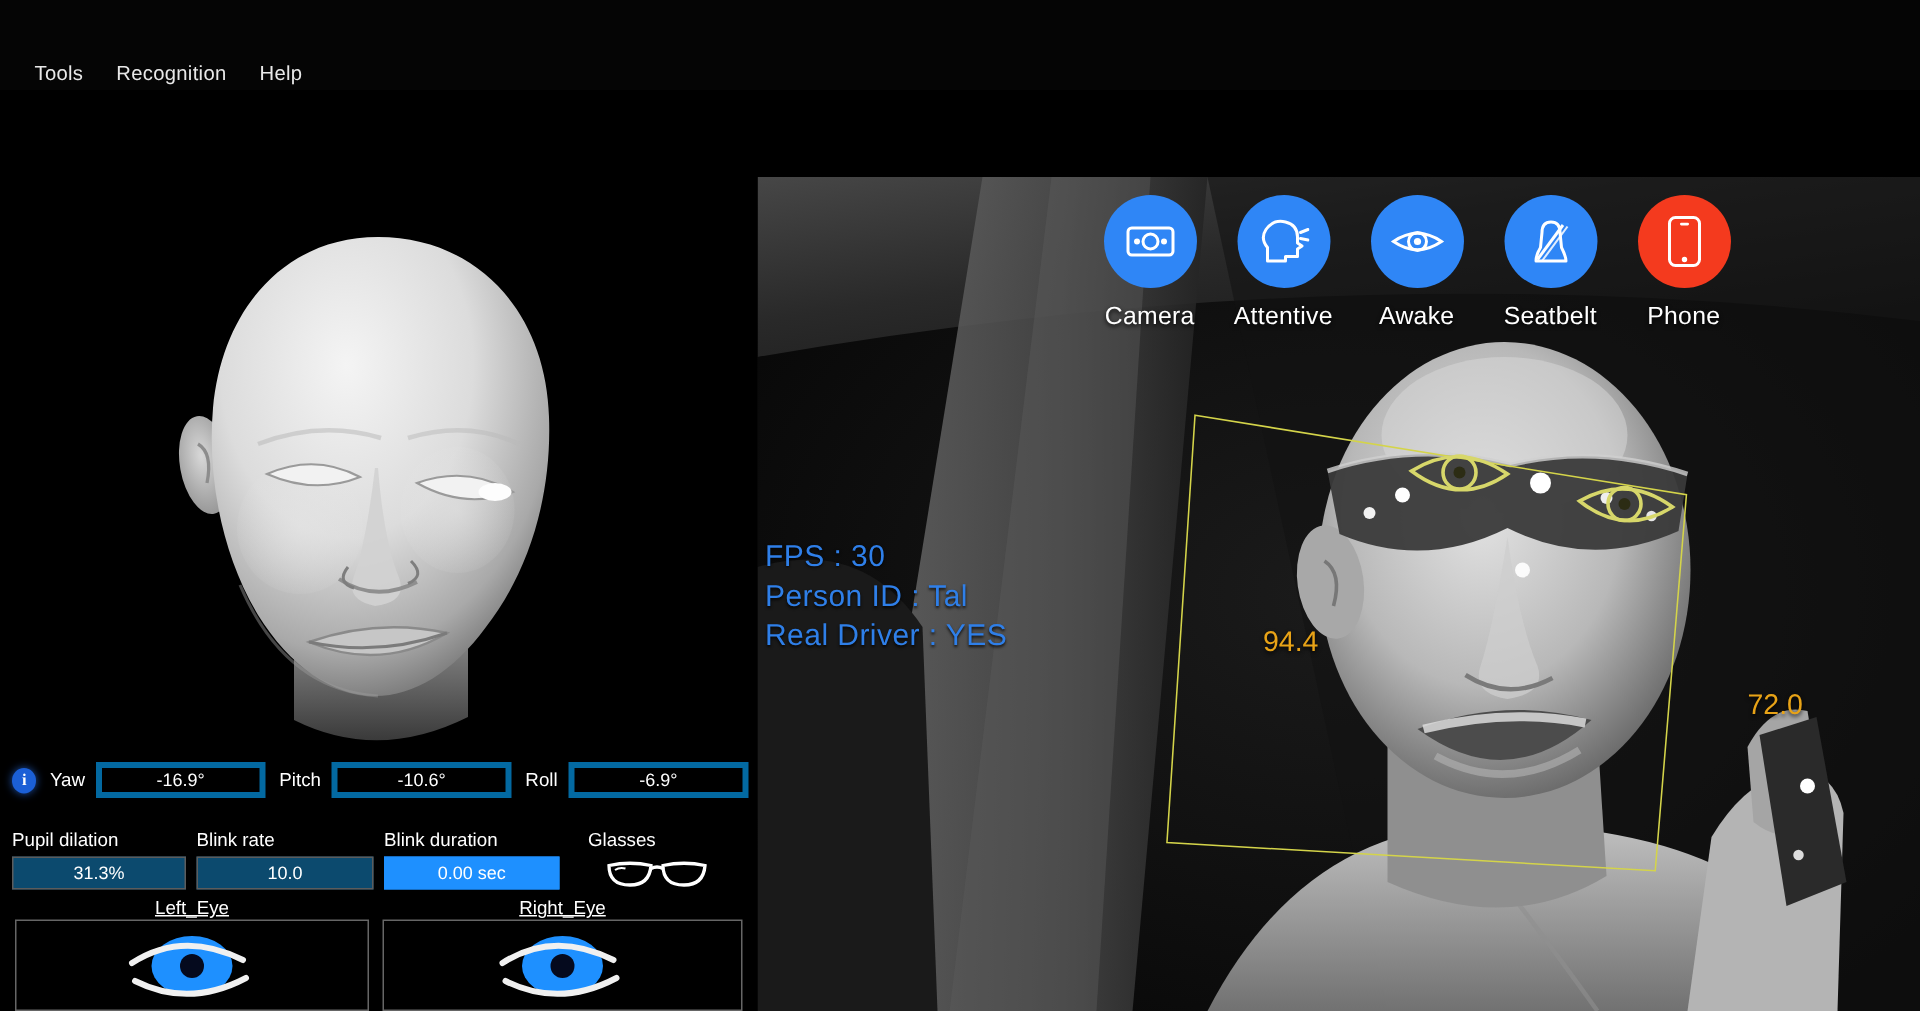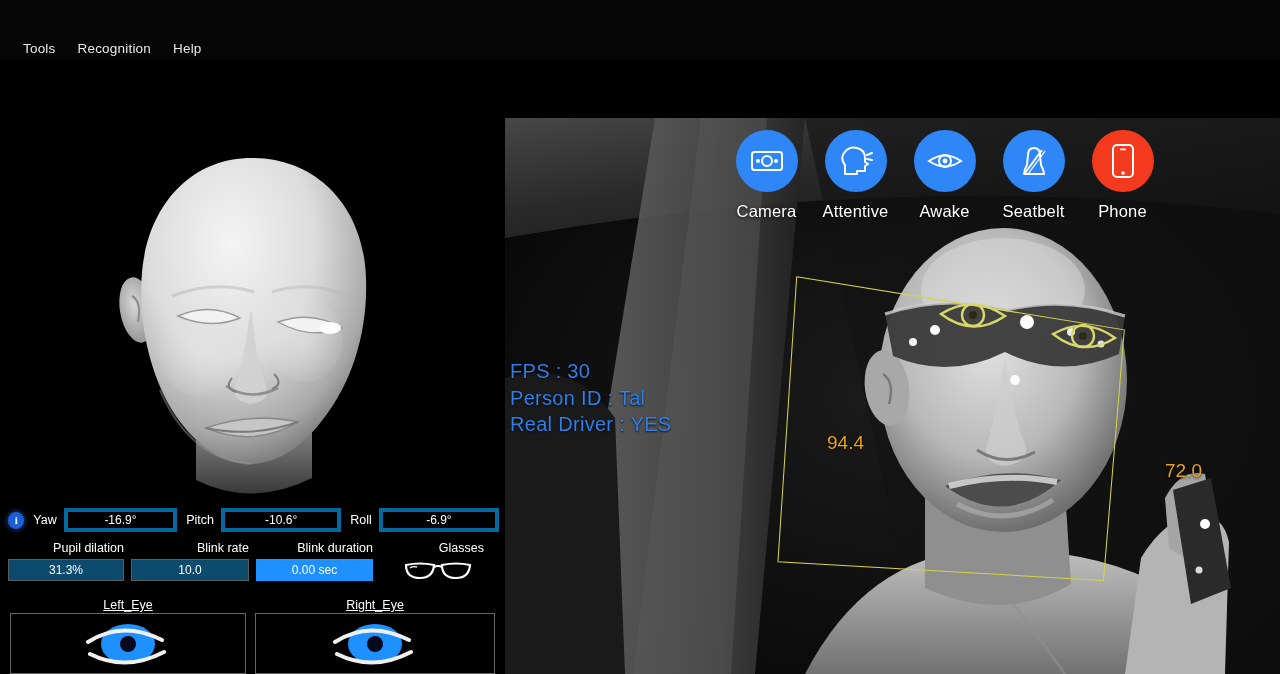--- a/index.html
+++ b/index.html
@@ -21,21 +21,21 @@
              box-shadow:0 0 6px rgba(40,110,230,.75);}
   .poselabel{font-size:12.5px;color:#fff;margin:0 7px 0 9px;white-space:nowrap;}
   .posebox{height:24px;border:4px solid #0369a1;background:#000;color:#fff;font-size:12px;
            display:flex;align-items:center;justify-content:center;box-sizing:border-box;}
   .posebox.yaw{width:118px;}
   .posebox.pitch{width:125px;}
   .posebox.roll{width:125px;margin-right:6px;}
 
   
   .metricrow{position:absolute;left:0;top:481px;width:505px;height:56px;}
-  .metric{position:absolute;top:0;text-align:right;}
+  .metric{position:absolute;top:12px;text-align:left;}
   .metric .mlabel{font-size:12.5px;color:#fff;margin-bottom:4px;white-space:nowrap;}
   .metric .mbox{height:22px;border:1px solid #5c5c5c;background:#0c4a6e;font-size:12px;color:#fff;
                 display:flex;align-items:center;justify-content:center;box-sizing:border-box;}
   .metric .mbox.hl{background:#1e90ff;border-color:#1e90ff;color:#fff;}
   .m-pupil{left:8px;width:116px;}
   .m-blinkrate{left:131px;width:118px;}
   .m-blinkdur{left:256px;width:117px;}
   .m-glasses{left:392px;width:92px;}
   .glasses-svg{display:block;margin:0 auto;}
 
@@ -55,21 +55,21 @@
   .status-row{position:absolute;left:228px;top:12px;display:flex;gap:22px;z-index:6;}
   .status-item{width:67px;text-align:center;}
   .status-circle{width:62px;height:62px;border-radius:50%;margin:0 auto 6px auto;display:flex;align-items:center;justify-content:center;}
   .status-label{font-size:16.5px;color:#fff;letter-spacing:.2px;text-shadow:0 1px 3px rgba(0,0,0,.9);white-space:nowrap;margin-top:10px;}
 
   .overlay-text{position:absolute;left:5px;top:240px;z-index:6;}
   .overlay-text div{font-size:20px;color:#2f7fe8;line-height:26.5px;letter-spacing:.3px;
                     text-shadow:0 1px 2px rgba(0,0,0,.85);white-space:nowrap;}
 
   .conf{position:absolute;z-index:7;font-size:19px;color:#e8a317;text-shadow:0 1px 3px rgba(0,0,0,.9);}
-  .conf-a{left:322px;top:300px;margin-top:14px;}
+  .conf-a{left:337px;top:300px;}
   .conf-b{left:660px;top:342px;}
 </style>
 </head>
 <body>
 
 <div id="app">
 
   <div class="menubar">
     <div class="menuitem">Tools</div>
     <div class="menuitem">Recognition</div>

